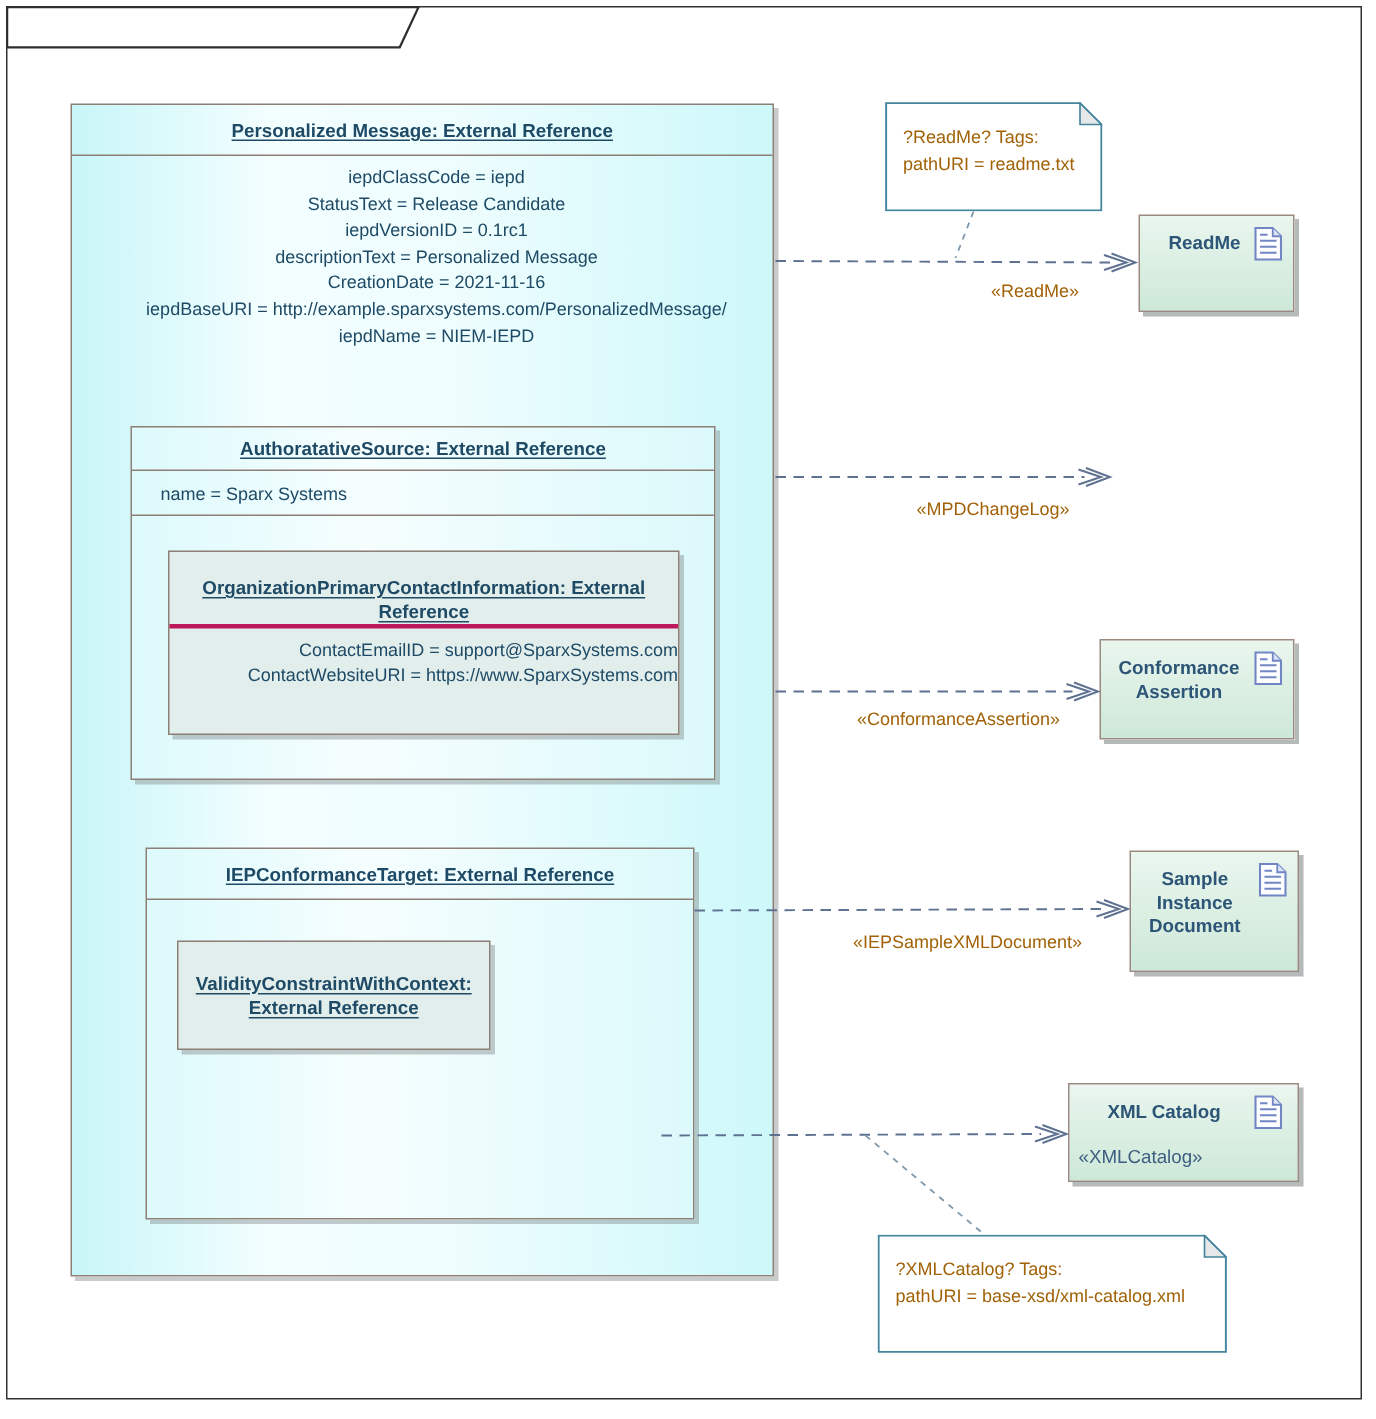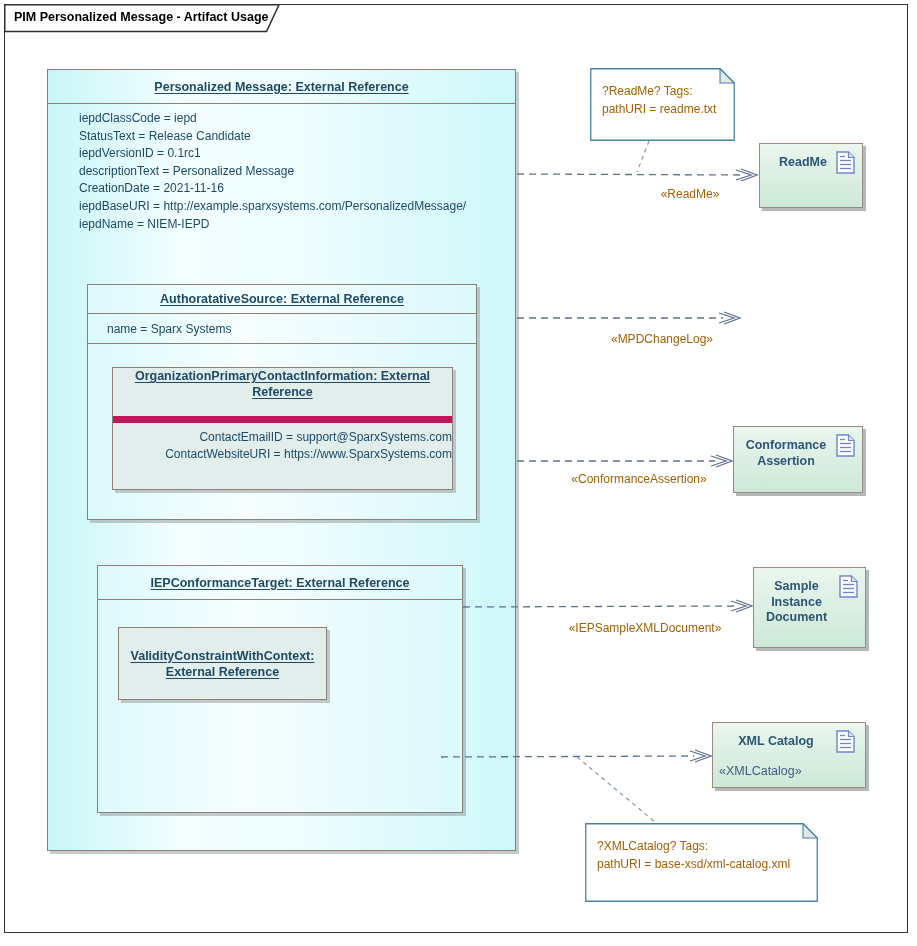--- a/index.html
+++ b/index.html
@@ -30,28 +30,28 @@
   .cls-header{
     box-sizing:border-box;display:flex;align-items:center;justify-content:center;
     border-bottom:1px solid #8d7f76;
   }
   .cls-title{
     font-size:12.5px;font-weight:bold;color:#1e4a66;
     text-decoration:underline;text-underline-offset:2px;text-align:center;line-height:16px;
   }
   .attr-text{font-size:12px;color:#1e4a66;}
   
-  .pm-attrs{padding:6px 12px 0 31px;line-height:17.6px;}
+  .pm-attrs{padding:6px 12px 0 31px;line-height:17.6px;text-align:center;}
   
   .as-name-row{
     box-sizing:border-box;height:30px;display:flex;align-items:center;
     padding-left:19px;border-bottom:1px solid #8d7f76;
   }
   
-  .org-header{height:48px;border-bottom:7px solid #be185d;display:flex;align-items:flex-start;justify-content:center;padding:0 10px;}
+  .org-header{height:48px;border-bottom:3px solid #be185d;display:flex;align-items:flex-end;justify-content:center;padding:0 10px;}
   .org-attrs{padding-top:6px;text-align:right;line-height:16.5px;}
   
   .center-title{display:flex;align-items:center;justify-content:center;padding:4px 10px;box-sizing:border-box;height:100%;}
   
   .artifact{
     position:absolute;box-sizing:border-box;border:1px solid #998a82;
     background:linear-gradient(180deg,#eaf6ee 0%,#cde8d8 100%);
     box-shadow:3px 3px 0 rgba(110,115,115,0.5);
   }
   .artifact-label{
@@ -78,21 +78,20 @@
 </head>
 <body>
 
 <div id="canvas">
 
   <div class="frame"></div>
 
   <svg class="tab-shape" width="300" height="40">
     <path d="M4.75,4.75 L279,4.75 L266.5,31.5 L4.75,31.5 Z" fill="#ffffff" stroke="#2f2f2f" stroke-width="1.5"></path>
   </svg>
-  <div class="tab-label">PIM Personalized Message - Artifact Usage</div>
 
   <div class="node cyan-main shadowed" style="left:47px;top:69px;width:469px;height:782px;">
     <div class="cls-header" style="height:34px;">
       <span class="cls-title">Personalized Message: External Reference</span>
     </div>
     <div class="pm-attrs">
       <div class="attr-text">iepdClassCode = iepd</div>
       <div class="attr-text">StatusText = Release Candidate</div>
       <div class="attr-text">iepdVersionID = 0.1rc1</div>
       <div class="attr-text">descriptionText = Personalized Message</div>

